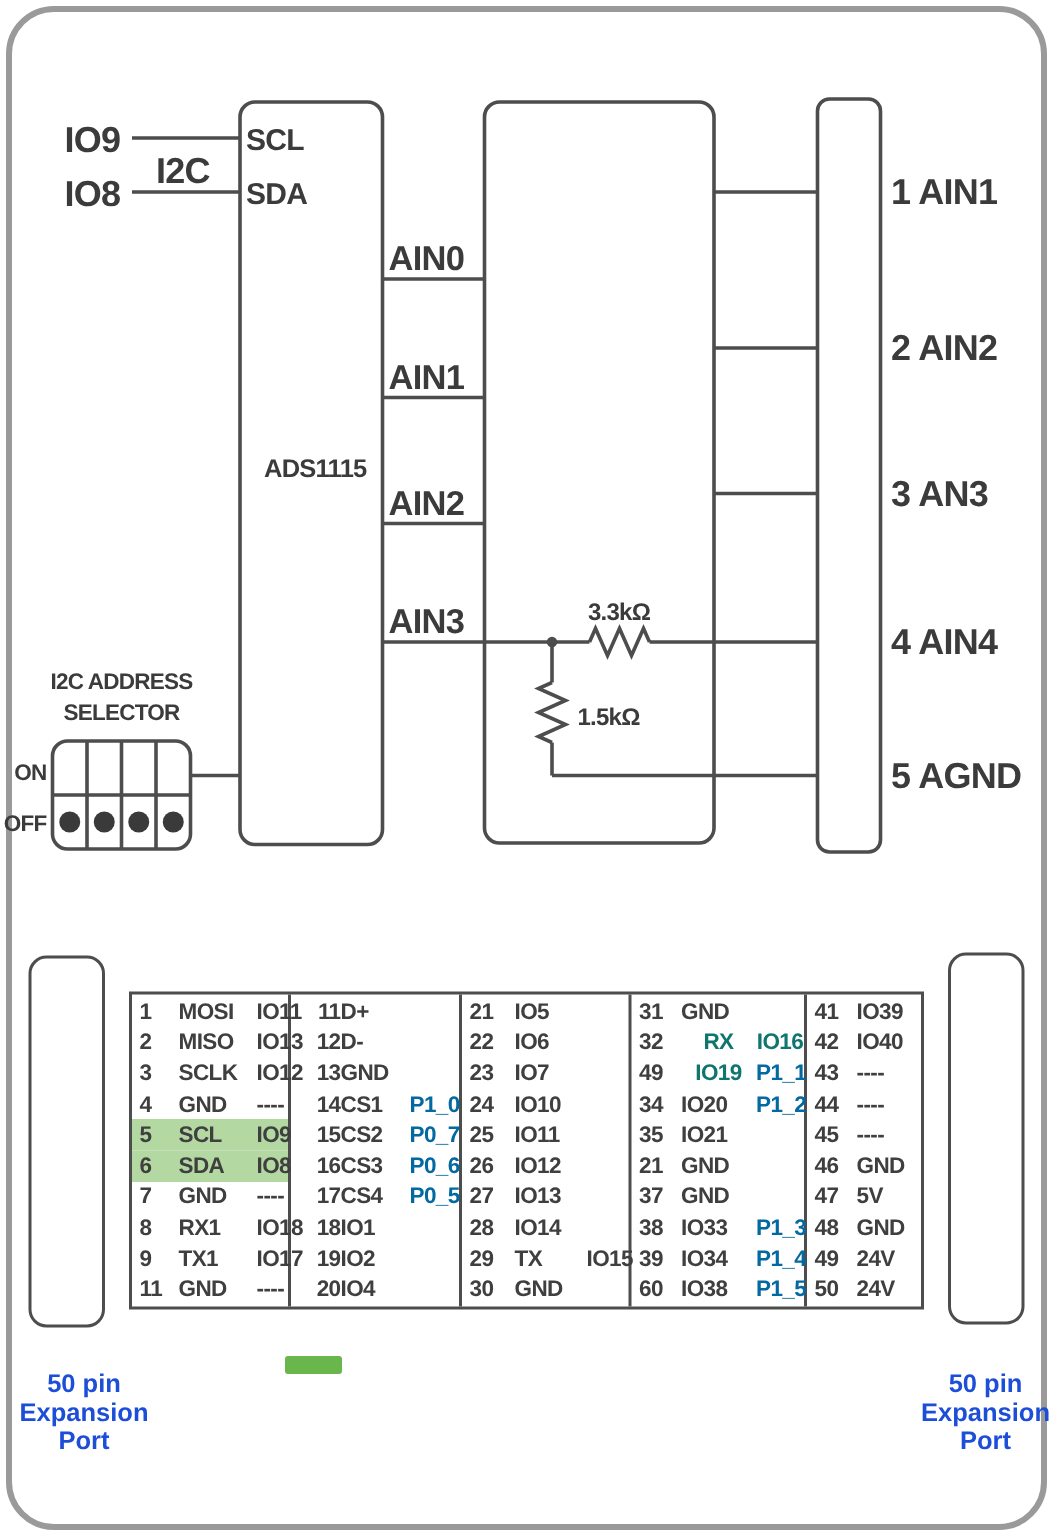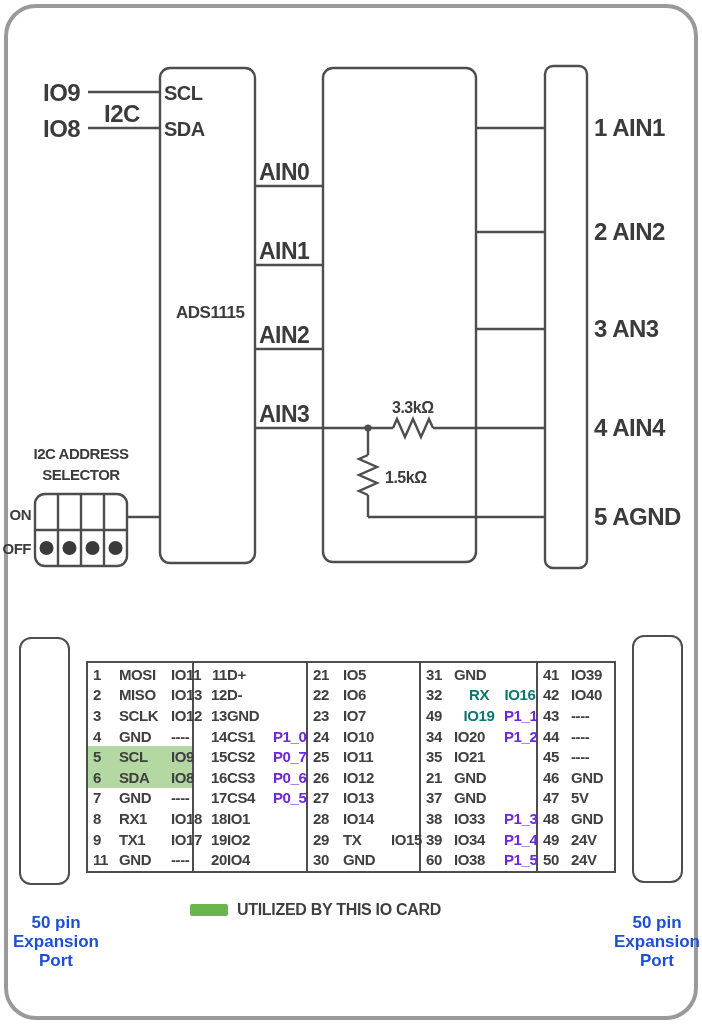--- a/index.html
+++ b/index.html
@@ -39,21 +39,21 @@
   }
   .pin-row.hl { background:#b3d8a2; }
   .pin-row .pn    { flex:none; padding-left:5px; }
   .pin-row .pname { flex:none; }
   .pin-row .pextra{ flex:1; }
   .pin-col:nth-child(1) .pn { width:26px; } .pin-col:nth-child(1) .pname { width:52px; }
   .pin-col:nth-child(2) .pn { width:28px;text-align:right; } .pin-col:nth-child(2) .pname { width:46px; }
   .pin-col:nth-child(3) .pn { width:30px; } .pin-col:nth-child(3) .pname { width:48px; }
   .pin-col:nth-child(4) .pn { width:28px; } .pin-col:nth-child(4) .pname { width:50px; }
   .pin-col:nth-child(5) .pn { width:28px; }
-  .pink { color:#6d28d9; }
+  .pink { color:#0369a1; }
   .gray { color:#0f766e;text-align:center; }
 
   
   #legend { position:absolute; left:190px; top:899px; }
   .legend-row { display:flex; align-items:center; height:22px; }
   .swatch { width:38px; height:12px; border-radius:2px; margin-right:9px; flex:none; }
   .legend-label { font-size:16px; font-weight:600; letter-spacing:-0.3px; color:#3f3f3f; white-space:nowrap; }
 
   
   .port-label {
@@ -392,21 +392,20 @@
           <span class="pn">50</span>
           <span class="pname ">24V</span>
           <span class="pextra "></span>
         </div>
       </div>
   </div>
 
   <div id="legend">
     <div class="legend-row">
       <span class="swatch" style="background: rgb(105, 182, 76);"></span>
-      <span class="legend-label">UTILIZED BY THIS IO CARD</span>
     </div>
   </div>
 
   <div class="port-label left">
     <div>50 pin</div>
     <div>Expansion</div>
     <div>Port</div>
   </div>
   <div class="port-label right">
     <div>50 pin</div>

